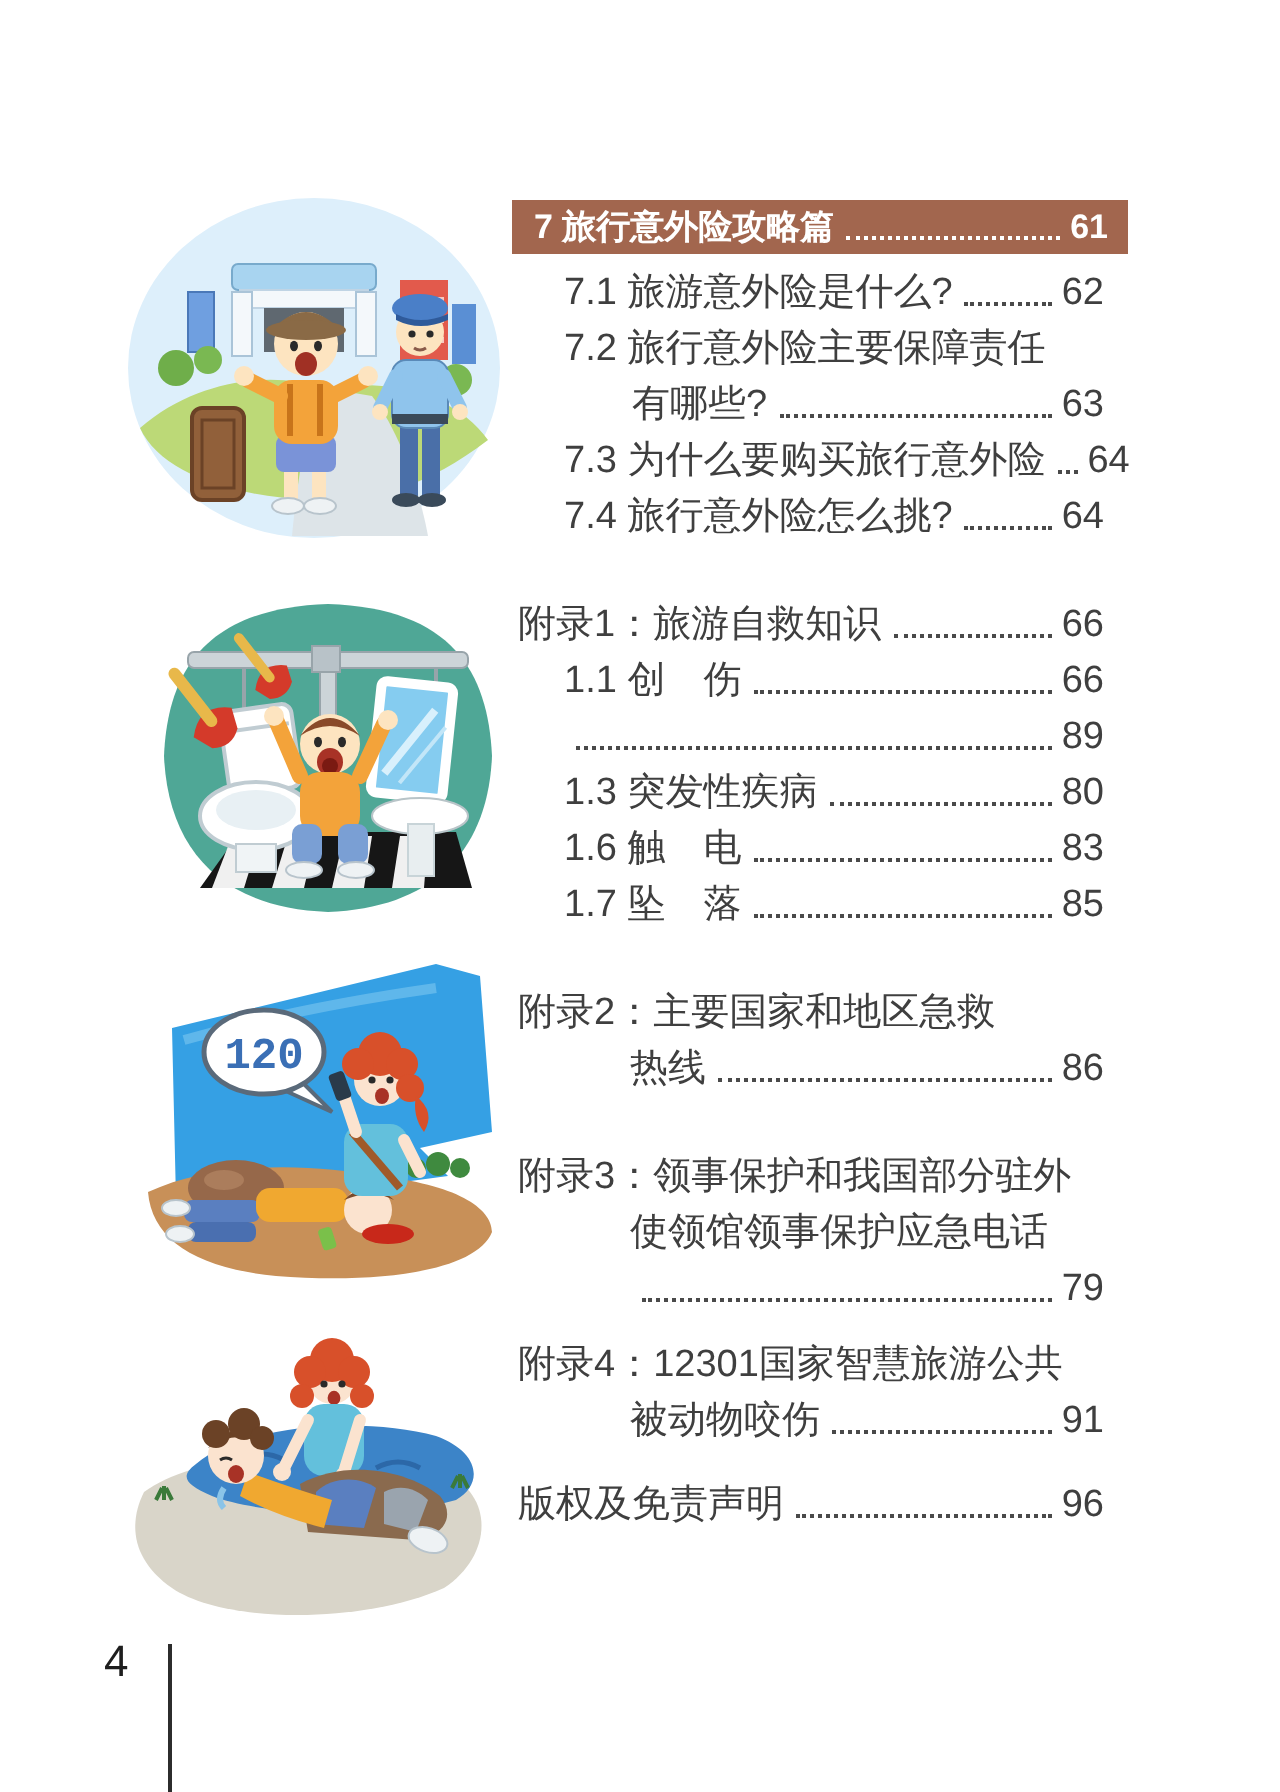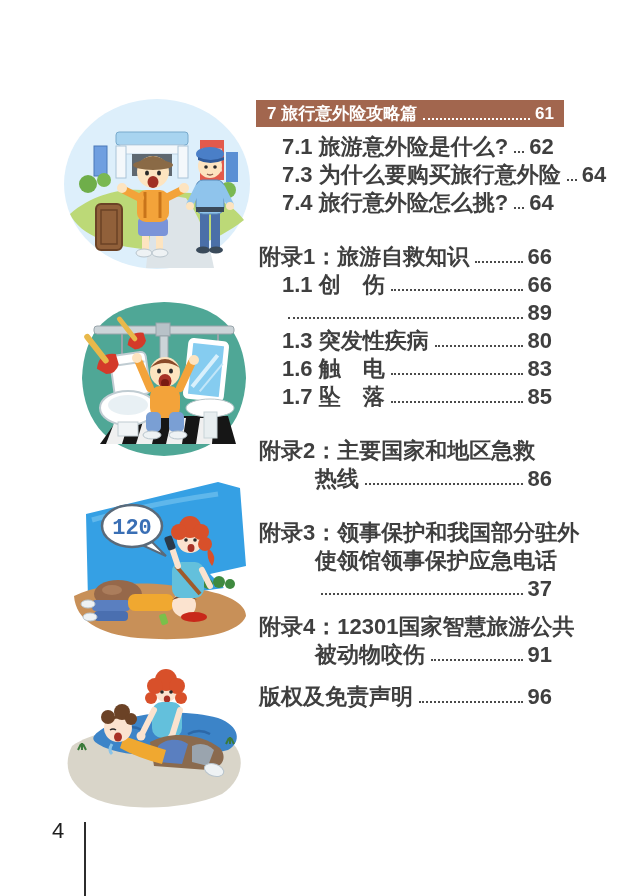--- a/index.html
+++ b/index.html
@@ -9,21 +9,21 @@
 
   
   .toc { position:absolute; left:256px; top:100px; width:308px; color:#3f3f3f; }
   .toc-header {
     display:flex; align-items:center; height:27px;
     background:#a2664e; color:#ffffff; font-size:17px; font-weight:bold;
     padding:0 10px 0 11px; margin-bottom:6px;
   }
   .toc-header .leader { border-bottom-color:#ffffff; margin-bottom:7px; }
   .toc-entries { width:296px; }
-  .entry { font-size:22px; font-weight:700; }
+  .entry { font-size:19px; font-weight:400; }
   .tline { display:flex; align-items:center; height:28px; line-height:28px; white-space:nowrap; }
   .entry.sub .tline { padding-left:26px; }
   .entry.top .tline { padding-left:3px; }
   .entry .tline.hang { padding-left:59px; }
   .entry.sub .tline.hang { padding-left:60px; }
   .leader {
     flex:1 1 auto; min-width:10px; align-self:flex-end;
     border-bottom:2px dotted #4a4a4a; margin:0 5px 8px 6px;
   }
   .pg { flex:0 0 auto; }
@@ -53,20 +53,30 @@
     <div class="toc-entries">
         <div class="entry sub">
           <div class="tline">
             <span>7.1 旅游意外险是什么?</span>
             <span class="leader"></span>
             <span class="pg">62</span>
           </div>
         </div>
         <div class="entry sub">
           <div class="tline">
+            <span>7.2 旅行意外险主要保障责任</span>
+          </div>
+          <div class="tline hang">
+            <span>有哪些?</span>
+            <span class="leader"></span>
+            <span class="pg">63</span>
+          </div>
+        </div>
+        <div class="entry sub">
+          <div class="tline">
             <span>7.3 为什么要购买旅行意外险</span>
             <span class="leader"></span>
             <span class="pg">64</span>
           </div>
         </div>
         <div class="entry sub">
           <div class="tline">
             <span>7.4 旅行意外险怎么挑?</span>
             <span class="leader"></span>
             <span class="pg">64</span>
@@ -126,21 +136,21 @@
         <div class="entry top gap-lg">
           <div class="tline">
             <span>附录3：领事保护和我国部分驻外</span>
           </div>
           <div class="tline hang">
             <span>使领馆领事保护应急电话</span>
           </div>
           <div class="tline hang">
             <span></span>
             <span class="leader"></span>
-            <span class="pg">37</span>
+            <span class="pg">79</span>
           </div>
         </div>
         <div class="entry top gap-sm">
           <div class="tline">
             <span>附录4：12301国家智慧旅游公共</span>
           </div>
           <div class="tline hang">
             <span>被动物咬伤</span>
             <span class="leader"></span>
             <span class="pg">91</span>

